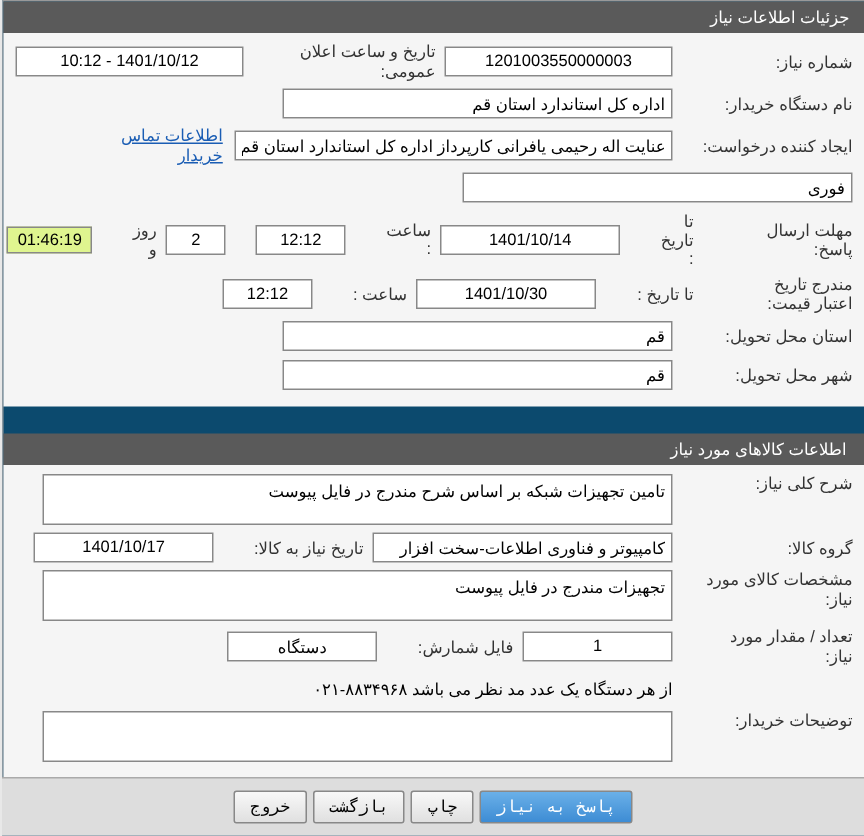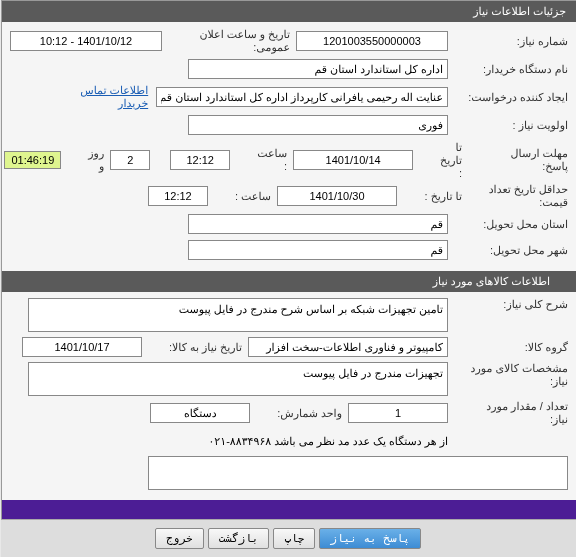--- a/index.html
+++ b/index.html
@@ -6,37 +6,37 @@
 body {
   font-family: Tahoma, Arial, sans-serif;
   font-size: 11px;
   background: #e8e8e8;
   direction: rtl;
   width: 576px;
   height: 557px;
   overflow: hidden;
 }
 .window {
-  background: #4c1d95;
+  background: #0c4a6e;
   border: 1px solid #999;
   width: 100%;
   height: 100%;
 }
 .title-bar {
   background: #5a5a5a;
   color: #fff;
   padding: 4px 10px;
   font-size: 11px;
 }
 .section-header {
   background: #5a5a5a;
   color: #fff;
-  padding: 4px 26px;
-  font-size: 11px;
-  margin-top: 0;
+  padding: 4px 12px;
+  font-size: 11px;
+  margin-top: 18px;
 }
 .form-body {
   padding: 6px 8px;
   background: #f5f5f5;
 }
 .row {
   display: flex;
   align-items: center;
   margin-bottom: 4px;
   min-height: 22px;
@@ -130,38 +130,37 @@
       <input class="input input-wide" value="اداره کل استاندارد استان قم" style="">
     </div>
 
     <div class="row">
       <span class="label">ایجاد کننده درخواست:</span>
       <input class="input" style="width: 300px; text-align: right;" value="عنایت اله رحیمی یافرانی کارپرداز اداره کل استاندارد استان قم">
       <span class="link-blue" style="margin-right:8px">اطلاعات تماس خریدار</span>
     </div>
 
     <div class="row">
-      <span class="label">اولویت نیاز :</span>
       <input class="input input-wide" value="فوری" style="">
     </div>
 
     <div class="row">
       <span class="label" style="width:100px">مهلت ارسال پاسخ:</span>
       <span class="label-inline" style="width:50px">تا تاریخ :</span>
       <input class="input input-date" value="1401/10/14" style="">
       <span class="label-inline">ساعت :</span>
       <input class="input input-time" value="12:12" style="">
       <input class="input input-small" style="margin-right: 20px;" value="2">
       <span class="label-inline">روز و</span>
       <span class="remaining-time">01:46:19</span>
       <span class="label-inline">مورد باقی مانده</span>
     </div>
 
     <div class="row">
-      <span class="label" style="width:100px">حداقل تاریخ تعداد قیمت:</span>
+      <span class="label" style="width:100px">مندرج تاریخ اعتبار قیمت:</span>
       <span class="label-inline" style="width:50px">تا تاریخ :</span>
       <input class="input input-date" value="1401/10/30" style="">
       <span class="label-inline">ساعت :</span>
       <input class="input input-time" value="12:12" style="">
     </div>
 
     <div class="row">
       <span class="label">استان محل تحویل:</span>
       <input class="input input-wide" value="قم" style="">
     </div>
@@ -189,30 +188,31 @@
     </div>
 
     <div class="row" style="align-items:flex-start">
       <span class="label">مشخصات کالای مورد نیاز:</span>
       <textarea class="textarea" rows="2" style="">تجهیزات مندرج در فایل پیوست</textarea>
     </div>
 
     <div class="row">
       <span class="label">تعداد / مقدار مورد نیاز:</span>
       <input class="input input-num" value="1" style="">
-      <span class="label-inline">واحد شمارش:</span>
+      <span class="label-inline">فایل شمارش:</span>
       <input class="input input-num" value="دستگاه" style="">
     </div>
 
     <div class="row">
       <span class="label"></span>
       <span>از هر دستگاه یک عدد مد نظر می باشد ۸۸۳۴۹۶۸-۰۲۱</span>
     </div>
 
     <div class="row" style="align-items:flex-start">
+      <span class="label">توضیحات خریدار:</span>
       <textarea class="textarea" rows="2" style=""></textarea>
     </div>
 
   </div>
 
   <div class="footer">
     <button class="btn btn-blue">پاسخ به نیاز</button>
     <button class="btn">چاپ</button>
     <button class="btn">بازگشت</button>
     <button class="btn">خروج</button>

